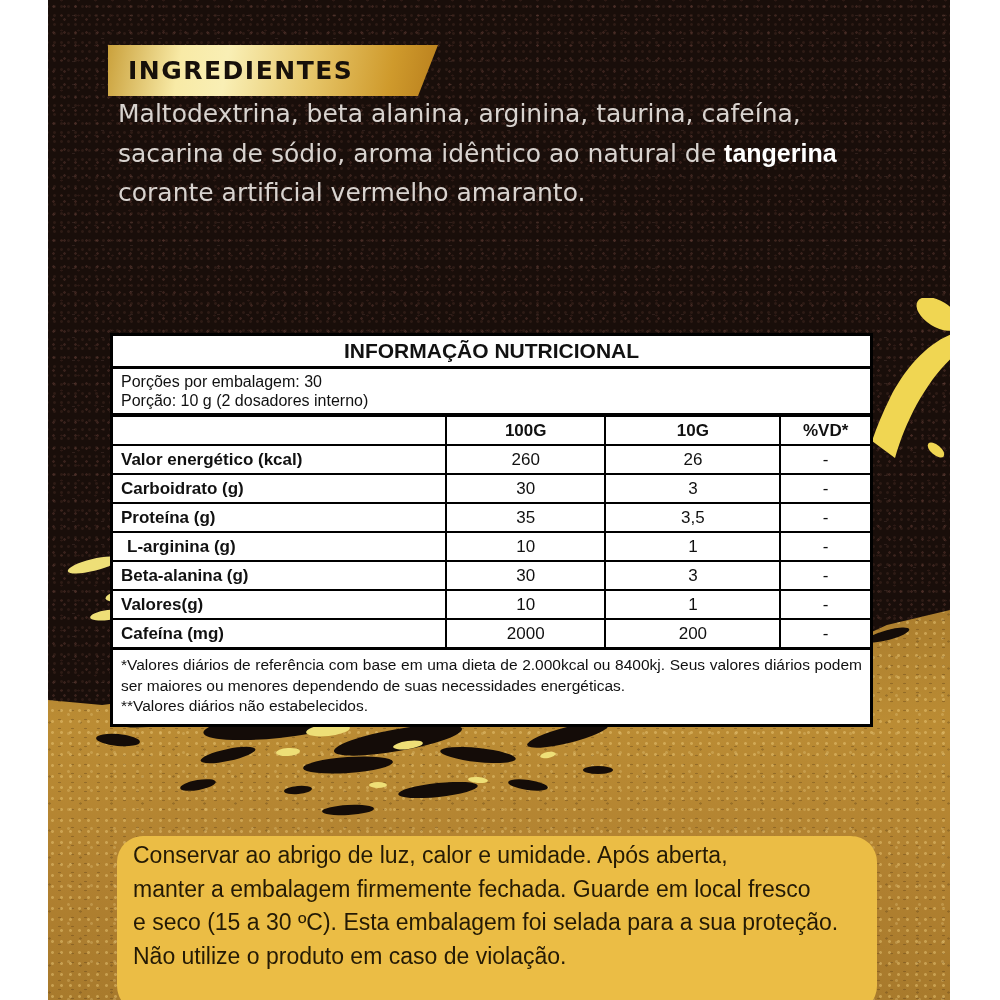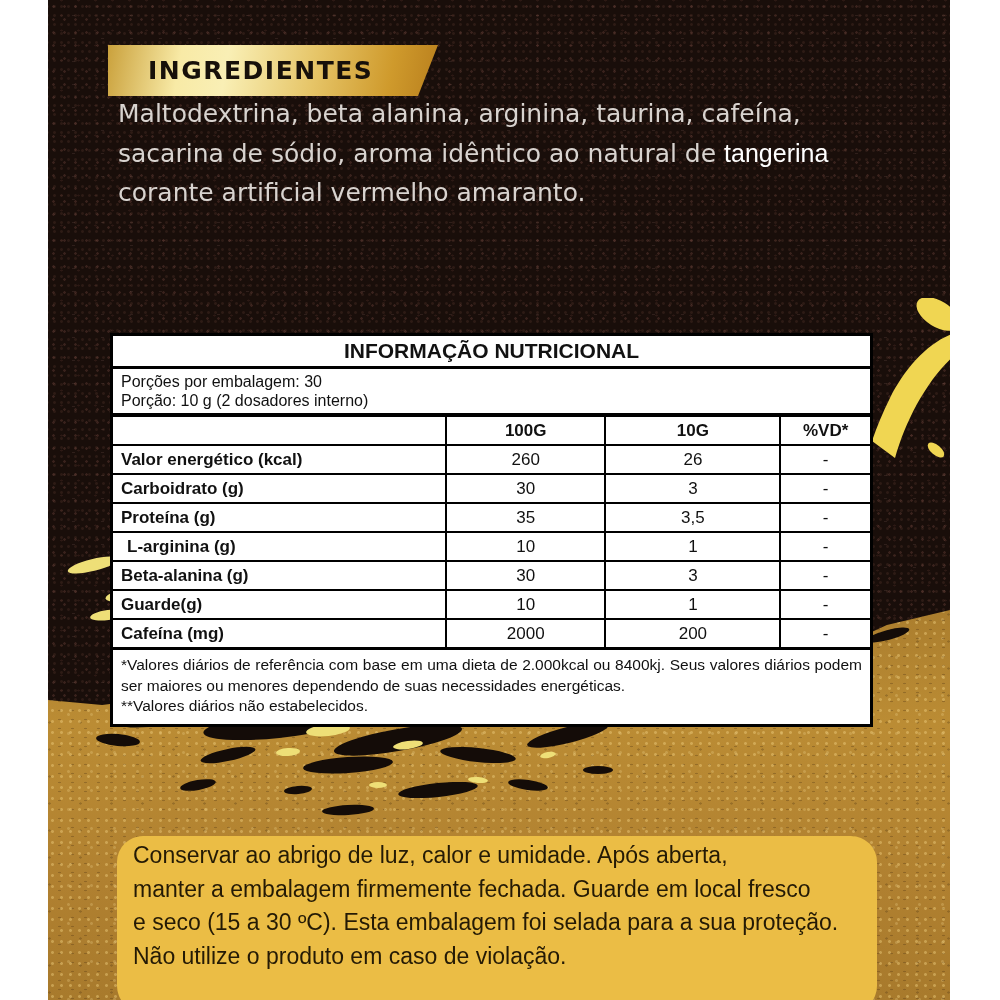--- a/index.html
+++ b/index.html
@@ -48,34 +48,34 @@
     background-position:0 0,5px 8px,11px 4px,3px 2px;
     clip-path:polygon(0 0,100% 0,100% 61%,93% 62.5%,87% 65%,81% 67.5%,75% 69.5%,
       68% 70%,60% 69.5%,52% 70.5%,44% 70%,36% 70.6%,28% 70%,20% 70.4%,
       12% 69.8%,6% 70.5%,0 70%);
   }
   .splatter-strip{position:absolute;left:0;top:540px;width:902px;height:310px;z-index:2;}
   .swoosh{position:absolute;left:800px;top:298px;width:110px;height:170px;z-index:2;}
   
   .banner{
     position:absolute;left:60px;top:45px;width:330px;height:51px;z-index:5;
-    display:flex;align-items:center;padding-left:40px;box-sizing:border-box;
+    display:flex;align-items:center;padding-left:20px;box-sizing:border-box;
     clip-path:polygon(0 0,100% 0,calc(100% - 20px) 100%,0 100%);
     background:linear-gradient(100deg,#caa13c 0%,var(--banner-gold-light) 22%,
       #f9efb5 36%,#e6c568 62%,#cf9a2c 85%,var(--banner-gold-dark) 100%);
     font-family:"DejaVu Sans",sans-serif;font-weight:700;font-size:25px;
     letter-spacing:1.5px;color:#17100a;
   }
   .ingredients{
     position:absolute;left:70px;top:94px;z-index:5;
     font-family:"DejaVu Sans",sans-serif;font-size:25px;line-height:39.5px;
     color:var(--ingredients-text);
   }
   .ingredients .line{white-space:nowrap;}
-  .hl{font-family:"Liberation Sans",sans-serif;color:var(--highlight-text);}
+  .hl{font-family:"Liberation Sans",sans-serif;color:var(--highlight-text);font-weight:bold;}
   
   .ntable{
     position:absolute;left:62px;top:333px;width:763px;z-index:6;
     background:#ffffff;border-collapse:collapse;color:var(--table-text);
     font-family:"Liberation Sans",sans-serif;box-sizing:border-box;
   }
   .ntable,.ntable td{border:2px solid #000;}
   .ntable{border-width:3px;}
   .t-title td{
     border-bottom:3px solid #000;text-align:center;font-weight:bold;
@@ -210,21 +210,21 @@
         <td>1</td>
         <td>-</td>
       </tr>
       <tr class="t-data">
         <td class="lbl">Beta-alanina (g)</td>
         <td>30</td>
         <td>3</td>
         <td>-</td>
       </tr>
       <tr class="t-data">
-        <td class="lbl">Guarde(g)</td>
+        <td class="lbl">Valores(g)</td>
         <td>10</td>
         <td>1</td>
         <td>-</td>
       </tr>
       <tr class="t-data">
         <td class="lbl">Cafeína (mg)</td>
         <td>2000</td>
         <td>200</td>
         <td>-</td>
       </tr>

